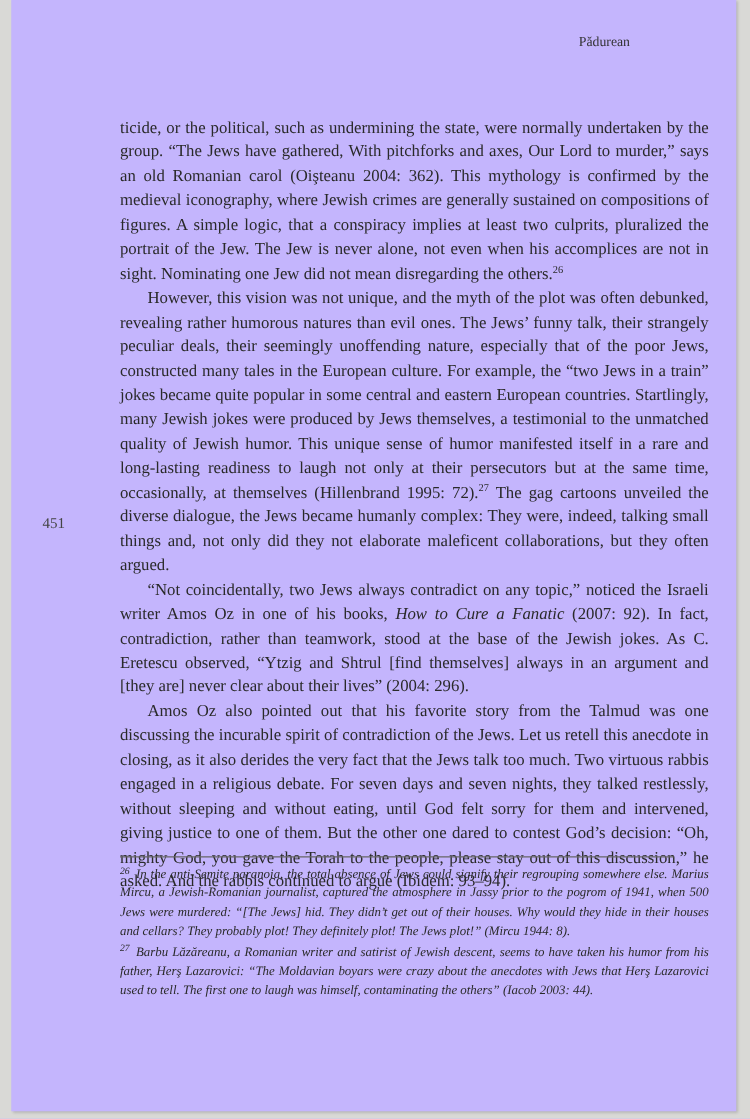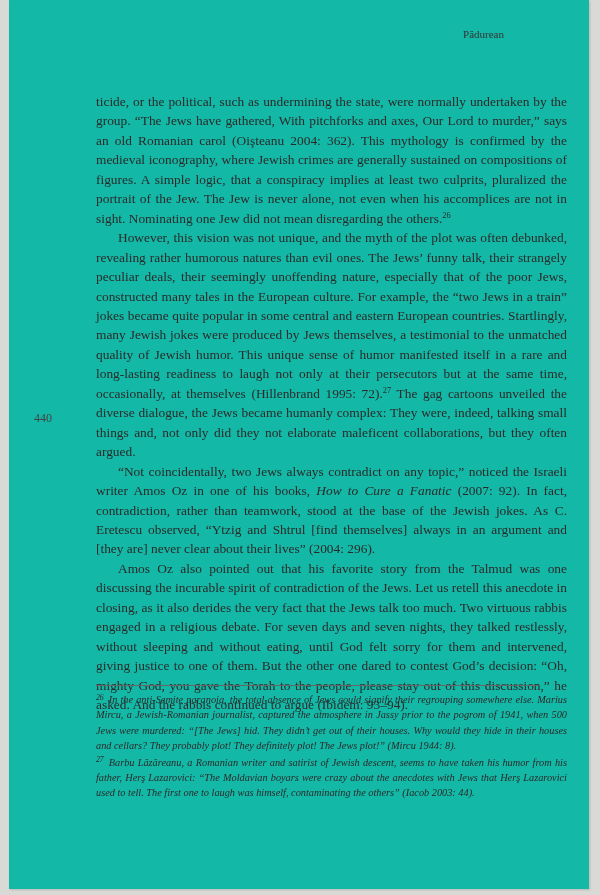--- a/index.html
+++ b/index.html
@@ -4,21 +4,21 @@
 <style>
   html, body { margin: 0; padding: 0; }
   body {
     width: 600px; height: 895px; position: relative; overflow: hidden;
     background: #d9d9d6;
     font-family: "Liberation Serif", "DejaVu Serif", serif;
     color: #2a2a2a;
   }
   .page {
     position: absolute; left: 9px; top: 0; width: 580px; height: 889px;
-    background: #14b8a6;
+    background: #c4b5fd;
     box-shadow: 1px 1px 2px rgba(0,0,0,0.15);
   }
   .running-head {
     position: absolute; right: 85px; top: 28px;
     font-size: 11px; color: #333;
   }
   .page-number {
     position: absolute; left: 25px; top: 411px;
     font-size: 12px; color: #444;
   }
@@ -40,21 +40,21 @@
   }
   .footnotes p { margin: 0 0 1px 0; font-style: italic; }
   .fn-mark { font-size: 0.75em; vertical-align: 0.45em; line-height: 0; margin-right: 5px; }
   em { }
 </style>
 </head>
 <body>
 
 <div class="page">
   <div class="running-head">Pădurean</div>
-  <div class="page-number">440</div>
+  <div class="page-number">451</div>
 
   <div class="body-text">
     <p class="first"><span>ticide, or the political, such as undermining the state, were normally undertaken by the group. “The Jews have gathered, With pitchforks and axes, Our Lord to murder,” says an old Romanian carol (Oişteanu 2004: 362). This mythology is confirmed by the medieval iconography, where Jewish crimes are generally sustained on compositions of figures. A simple logic, that a conspiracy implies at least two culprits, pluralized the portrait of the Jew. The Jew is never alone, not even when his accomplices are not in sight. Nominating one Jew did not mean disregarding the others.</span><sup>26</sup></p>
     <p><span>However, this vision was not unique, and the myth of the plot was often debunked, revealing rather humorous natures than evil ones. The Jews’ funny talk, their strangely peculiar deals, their seemingly unoffending nature, especially that of the poor Jews, constructed many tales in the European culture. For example, the “two Jews in a train” jokes became quite popular in some central and eastern European countries. Startlingly, many Jewish jokes were produced by Jews themselves, a testimonial to the unmatched quality of Jewish humor. This unique sense of humor manifested itself in a rare and long-lasting readiness to laugh not only at their persecutors but at the same time, occasionally, at themselves (Hillenbrand 1995: 72).</span><sup>27</sup><span> The gag cartoons unveiled the diverse dialogue, the Jews became humanly complex: They were, indeed, talking small things and, not only did they not elaborate maleficent collaborations, but they often argued.</span></p>
     <p><span>“Not coincidentally, two Jews always contradict on any topic,” noticed the Israeli writer Amos Oz in one of his books, </span><em>How to Cure a Fanatic</em><span> (2007: 92). In fact, contradiction, rather than teamwork, stood at the base of the Jewish jokes. As C. Eretescu observed, “Ytzig and Shtrul [find themselves] always in an argument and [they are] never clear about their lives” (2004: 296).</span></p>
     <p><span>Amos Oz also pointed out that his favorite story from the Talmud was one discussing the incurable spirit of contradiction of the Jews. Let us retell this anecdote in closing, as it also derides the very fact that the Jews talk too much. Two virtuous rabbis engaged in a religious debate. For seven days and seven nights, they talked restlessly, without sleeping and without eating, until God felt sorry for them and intervened, giving justice to one of them. But the other one dared to contest God’s decision: “Oh, mighty God, you gave the Torah to the people, please stay out of this discussion,” he asked. And the rabbis continued to argue (Ibidem: 93–94).</span></p>
   </div>
 
   <div class="fn-rule"></div>
 

